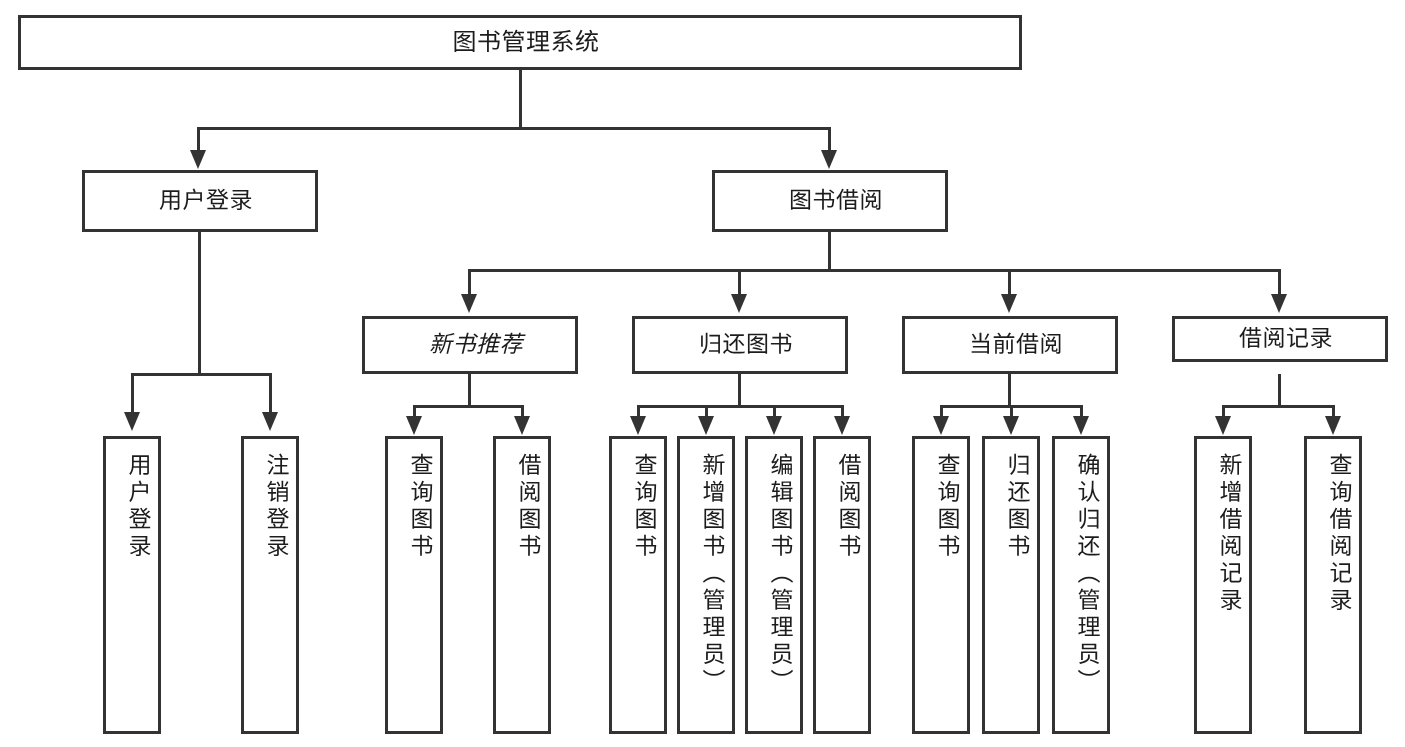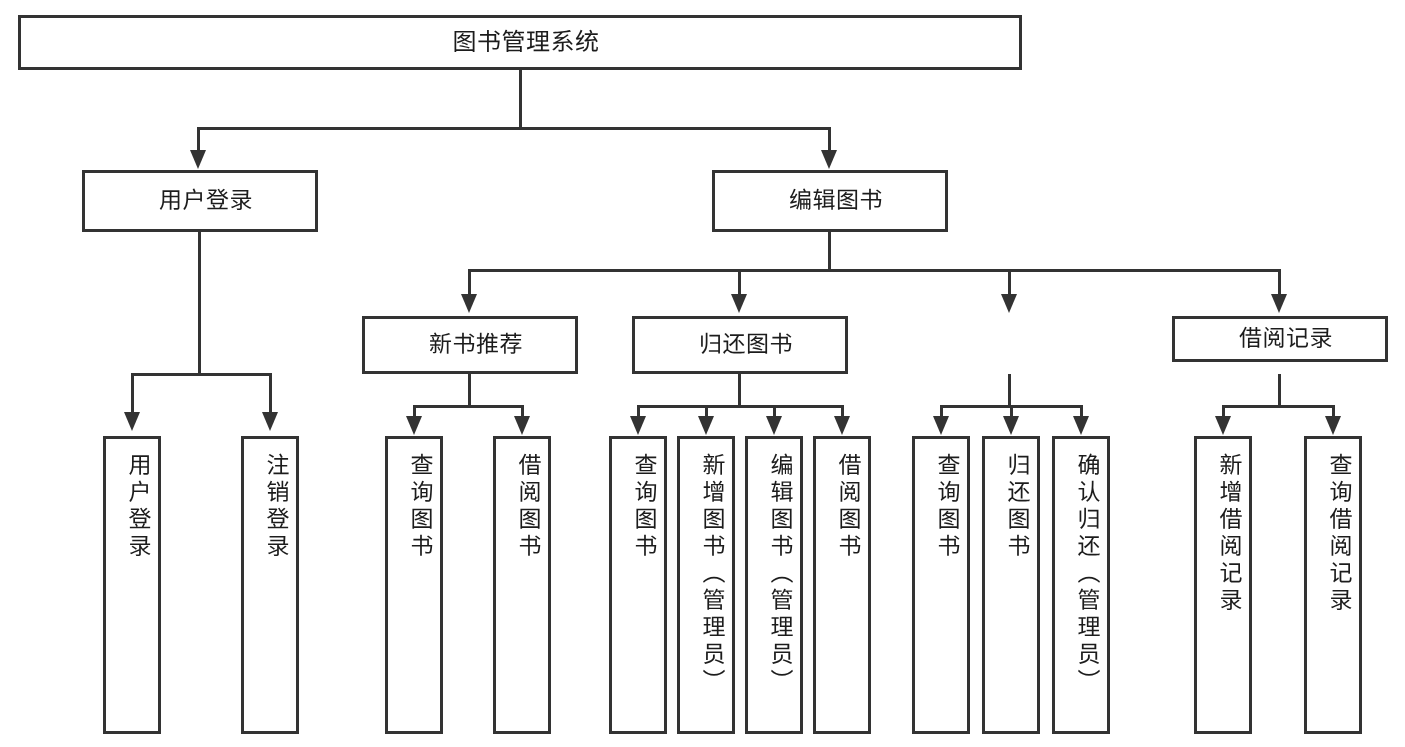--- a/index.html
+++ b/index.html
@@ -99,46 +99,49 @@
   <div class="conn v" style="left:197px; top:127px; height:25px;"></div>
   <div class="arrow" style="left:190px; top:150px;"></div>
   <div class="conn v" style="left:828px; top:127px; height:25px;"></div>
   <div class="arrow" style="left:821px; top:150px;"></div>
 
   <div class="node horiz" style="left:82px; top:170px; width:236px; height:62px;">
     <span class="node-label">用户登录</span>
   </div>
 
   <div class="node horiz" style="left:712px; top:170px; width:236px; height:62px;">
-    <span class="node-label">编辑图书</span>
+    <span class="node-label">图书借阅</span>
   </div>
 
   <div class="conn v" style="left:198px; top:232px; height:142px;"></div>
   <div class="conn h" style="left:131px; top:373px; width:140px;"></div>
   <div class="conn v" style="left:131px; top:373px; height:40px;"></div>
   <div class="arrow" style="left:124px; top:412px;"></div>
   <div class="conn v" style="left:269px; top:373px; height:40px;"></div>
   <div class="arrow" style="left:262px; top:412px;"></div>
 
   <div class="conn v" style="left:828px; top:232px; height:40px;"></div>
   <div class="conn h" style="left:468px; top:269px; width:813px;"></div>
   <div class="conn v" style="left:468px; top:269px; height:26px;"></div>
   <div class="arrow" style="left:461px; top:294px;"></div>
   <div class="conn v" style="left:738px; top:269px; height:26px;"></div>
   <div class="arrow" style="left:731px; top:294px;"></div>
   <div class="conn v" style="left:1008px; top:269px; height:26px;"></div>
   <div class="arrow" style="left:1001px; top:294px;"></div>
   <div class="conn v" style="left:1278px; top:269px; height:26px;"></div>
   <div class="arrow" style="left:1271px; top:294px;"></div>
 
-  <div class="node horiz" style="left:362px; top:316px; width:216px; height:58px;">
+  <div class="node horiz" style="left:362px; top:316px; width:216px; height:58px;font-style:italic;">
     <span class="node-label">新书推荐</span>
   </div>
   <div class="node horiz" style="left:632px; top:316px; width:216px; height:58px;">
     <span class="node-label">归还图书</span>
+  </div>
+  <div class="node horiz" style="left:902px; top:316px; width:216px; height:58px;">
+    <span class="node-label">当前借阅</span>
   </div>
   <div class="node horiz" style="left:1172px; top:316px; width:216px; height:46px;justify-content:center;">
     <span class="node-label">借阅记录</span>
   </div>
 
   <div class="conn v" style="left:468px; top:374px; height:32px;"></div>
   <div class="conn h" style="left:413px; top:405px; width:110px;"></div>
   <div class="conn v" style="left:413px; top:405px; height:12px;"></div>
   <div class="arrow" style="left:406px; top:416px;"></div>
   <div class="conn v" style="left:521px; top:405px; height:12px;"></div>

